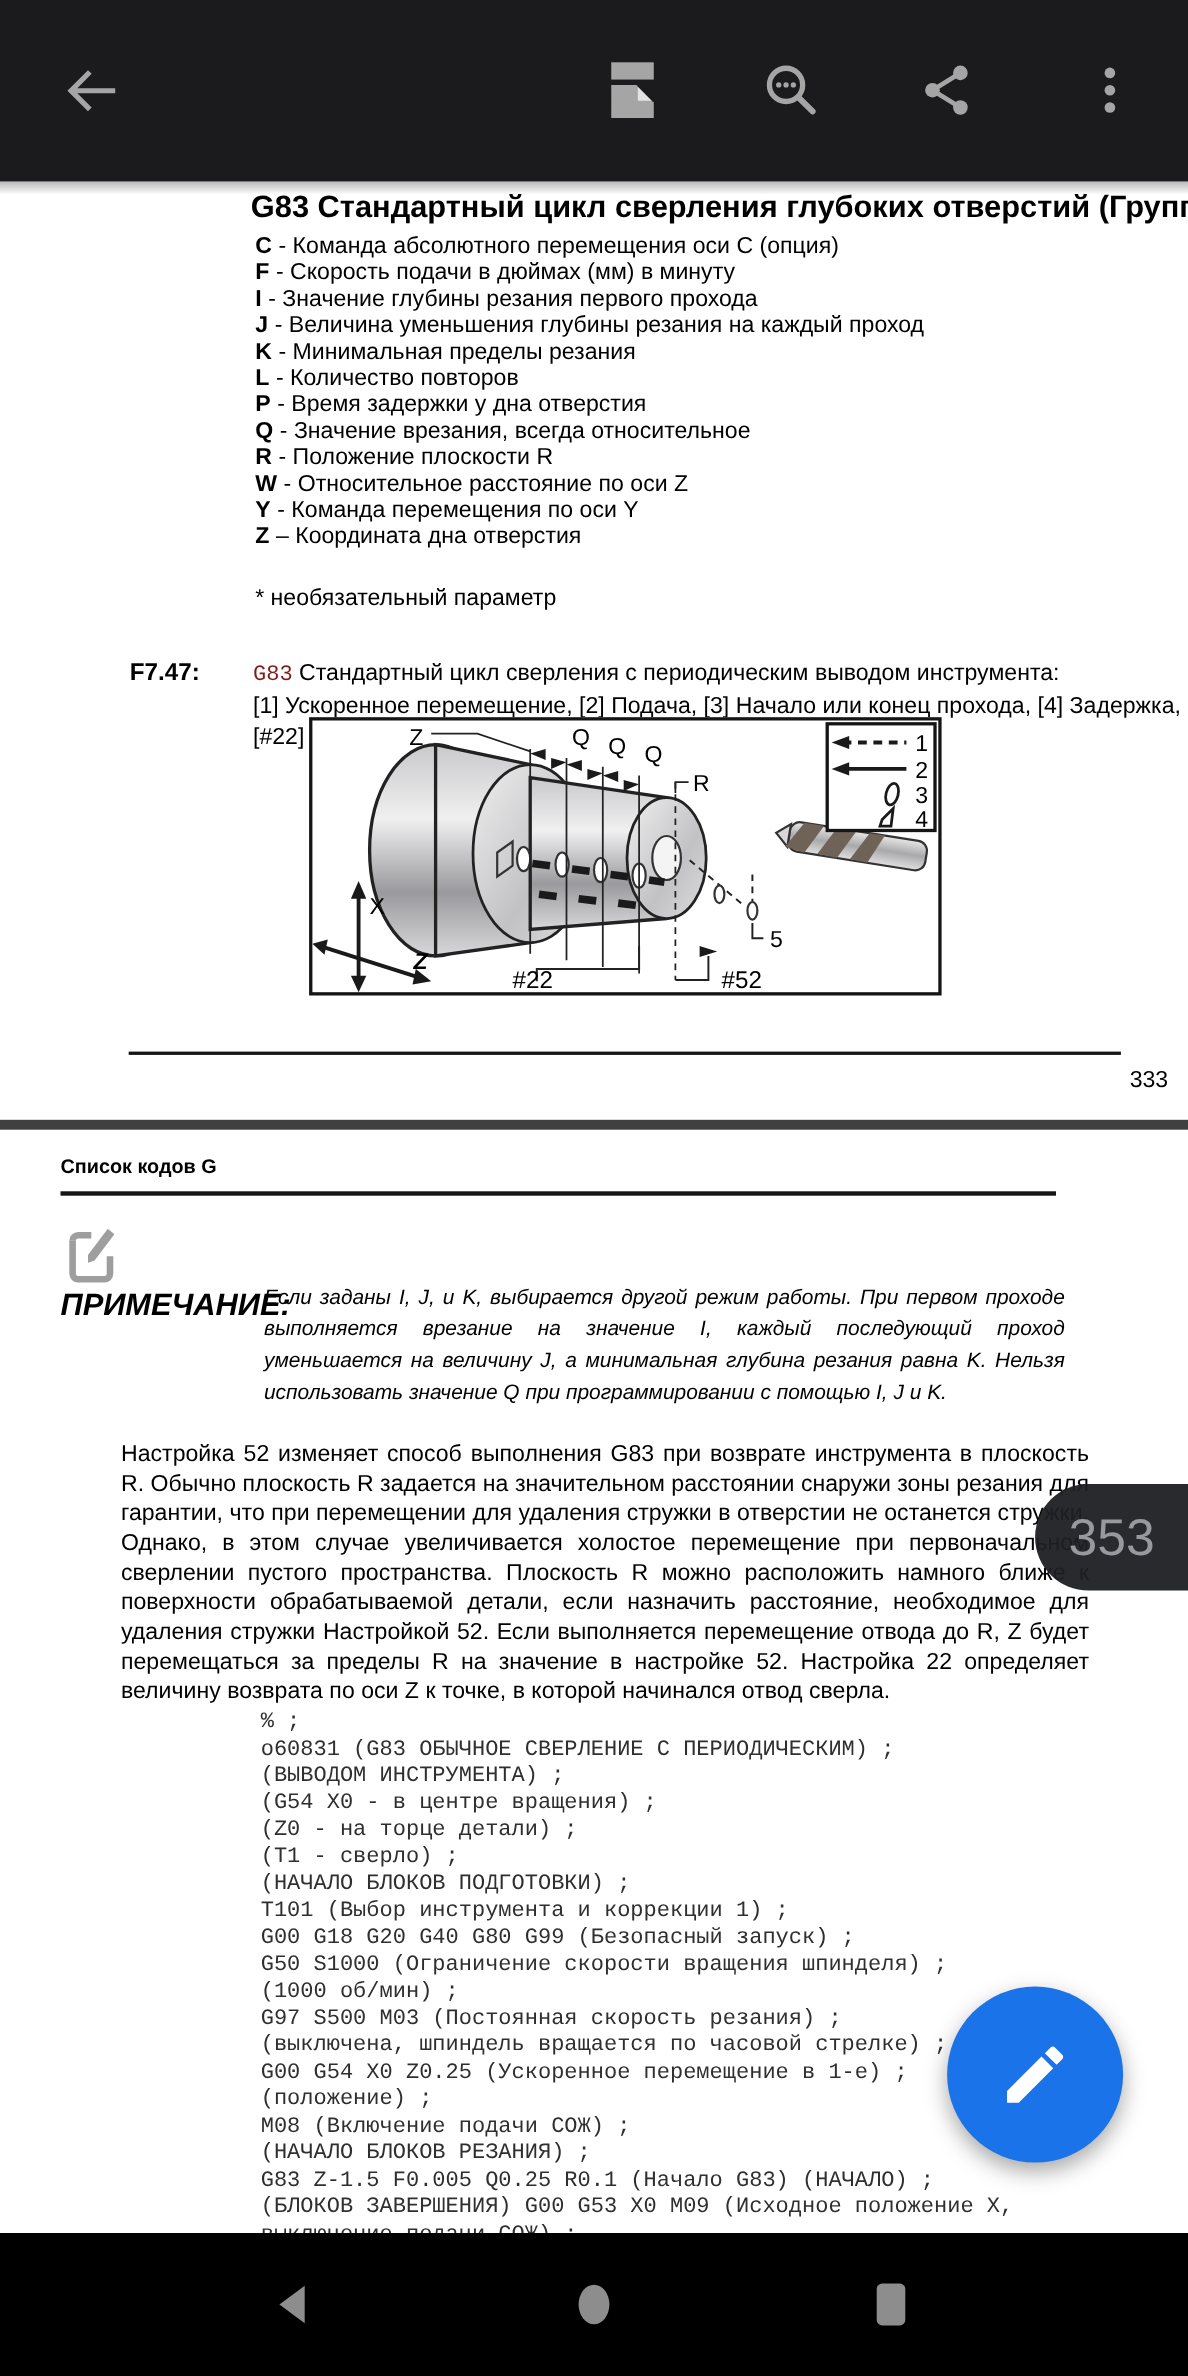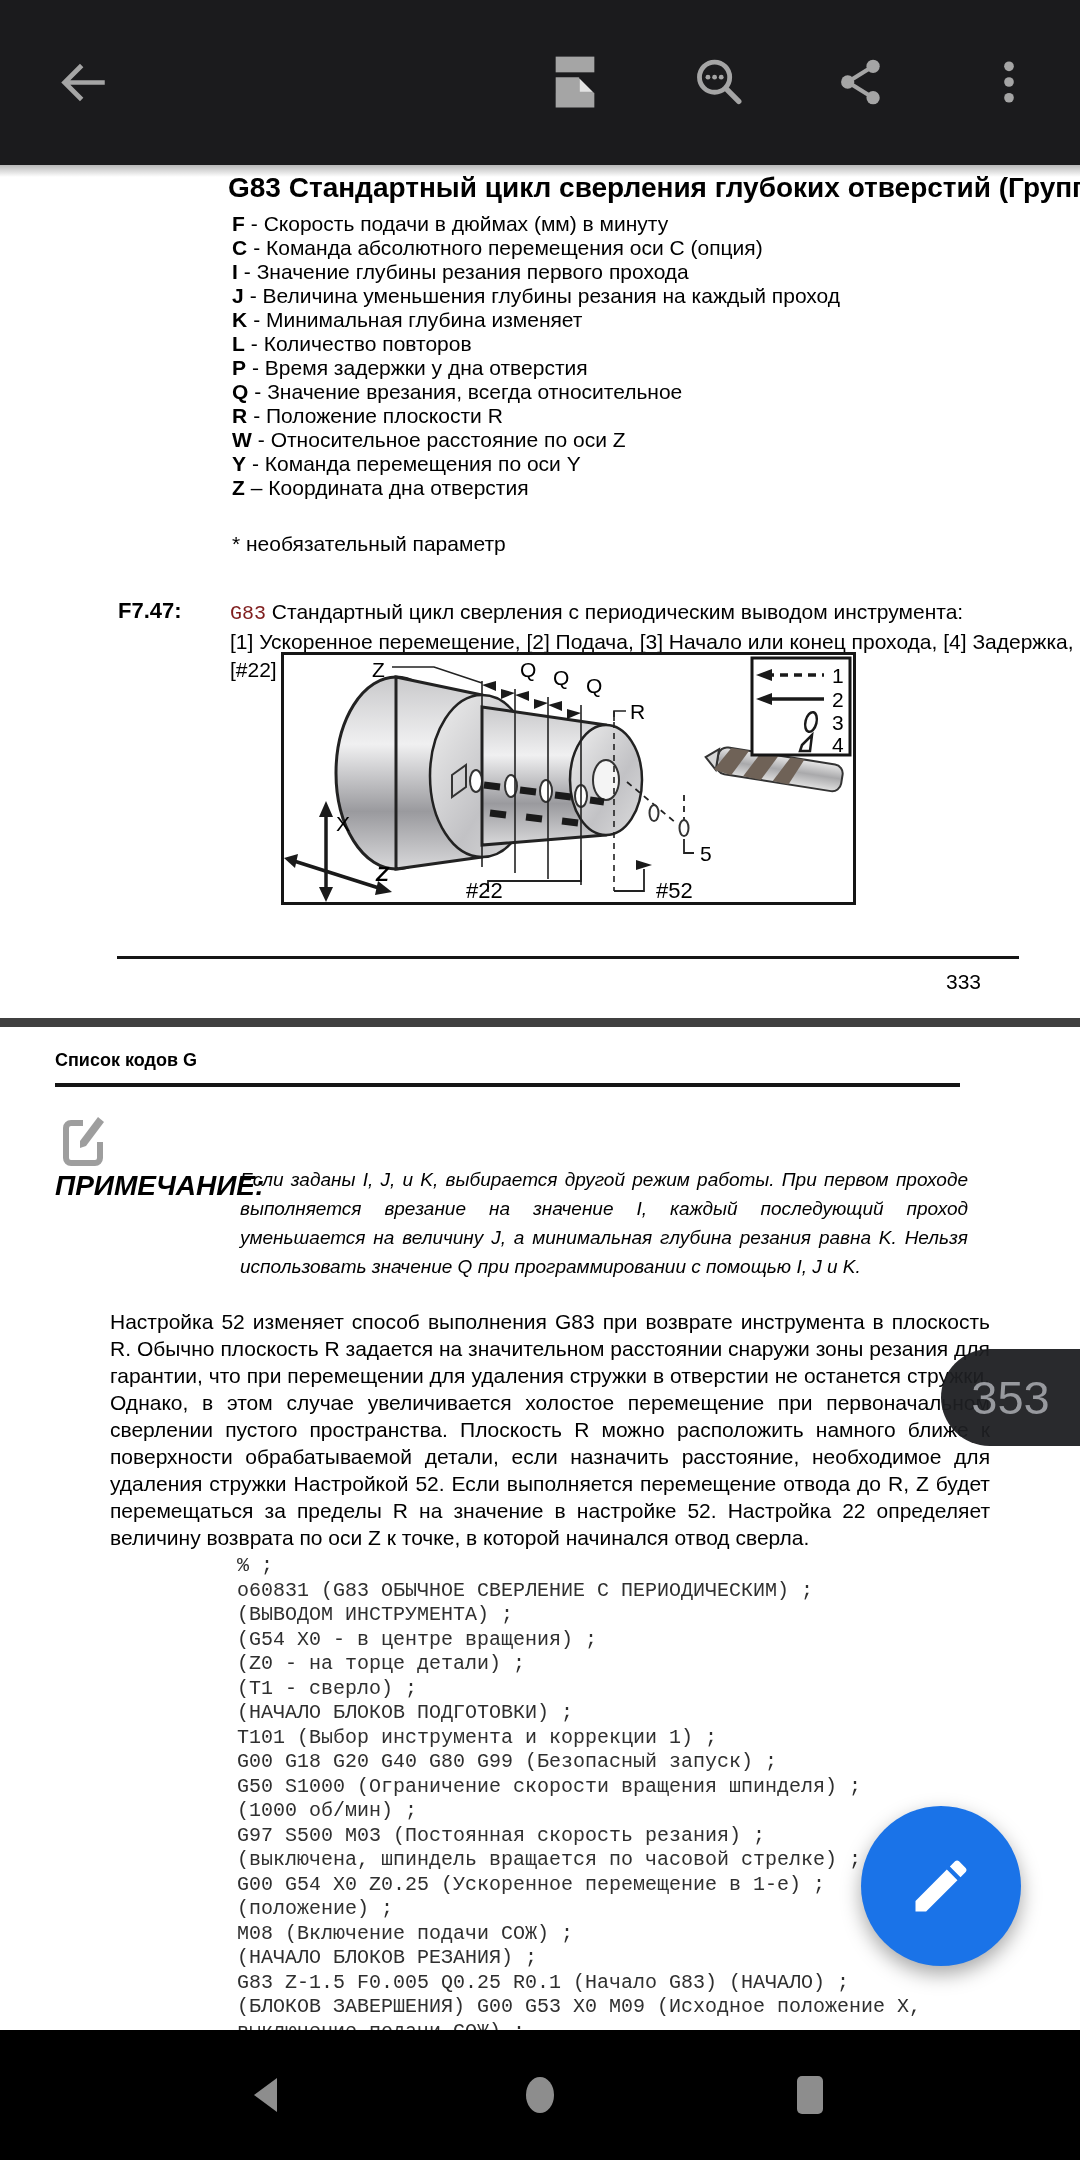--- a/index.html
+++ b/index.html
@@ -16,21 +16,21 @@
           list-style:none;margin:0;padding:0;}
   .param-list li b{margin-right:6px;}
   .footnote{position:absolute;top:532px;left:232px;font-size:21px;}
   .fig-label{position:absolute;top:598px;left:118px;font-size:22px;font-weight:700;}
   .fig-caption{position:absolute;top:598px;left:230px;width:800px;font-size:21px;line-height:28px;}
   .fig-caption .cap-line{white-space:nowrap;}
   .mono{font-family:"Liberation Mono","DejaVu Sans Mono",monospace;color:#7f1d1d;font-size:20px;}
   .figure-box{position:absolute;top:652px;left:281px;width:575px;height:253px;
           border:3px solid #151515;box-sizing:border-box;background:#fff;}
   .rule-1{position:absolute;top:956px;left:117px;width:902px;height:3px;background:#151515;}
-  .page-num{position:absolute;top:970px;left:881px;width:100px;text-align:right;font-size:21px;}
+  .page-num{position:absolute;top:970px;left:962px;width:100px;text-align:right;font-size:21px;}
   .page-sep{position:absolute;top:1018px;left:0;width:1080px;height:9px;background:#404040;}
   
   .p2-header{position:absolute;top:1050px;left:55px;font-size:18px;font-weight:700;text-align:center;}
   .p2-rule{position:absolute;top:1083px;left:55px;width:905px;height:4px;background:#151515;}
   .note-icon{position:absolute;top:1112px;left:58px;}
   .note-label{position:absolute;top:1170px;left:55px;font-size:28px;font-weight:700;font-style:italic;}
   .note-text{position:absolute;top:1165px;left:240px;width:728px;font-size:19px;font-style:italic;
           line-height:29px;text-align:justify;}
   .body-text{position:absolute;top:1308px;left:110px;width:880px;font-size:21px;line-height:27px;
           text-align:justify;}
@@ -90,25 +90,25 @@
         <circle cx="24" cy="24" r="4" fill="#a5a5a5"></circle>
         <circle cx="24" cy="37" r="4" fill="#a5a5a5"></circle>
       </svg>
     </div>
   </div>
   <div class="appbar-shadow"></div>
 
   <div class="doc-title">G83 Стандартный цикл сверления глубоких отверстий (Группа 09)</div>
 
   <ul class="param-list">
+    <li><b>C</b><span>- Команда абсолютного перемещения оси C (опция)</span></li>
     <li><b>F</b><span>- Скорость подачи в дюймах (мм) в минуту</span></li>
-    <li><b>C</b><span>- Команда абсолютного перемещения оси C (опция)</span></li>
     <li><b>I</b><span>- Значение глубины резания первого прохода</span></li>
     <li><b>J</b><span>- Величина уменьшения глубины резания на каждый проход</span></li>
-    <li><b>K</b><span>- Минимальная глубина изменяет</span></li>
+    <li><b>K</b><span>- Минимальная пределы резания</span></li>
     <li><b>L</b><span>- Количество повторов</span></li>
     <li><b>P</b><span>- Время задержки у дна отверстия</span></li>
     <li><b>Q</b><span>- Значение врезания, всегда относительное</span></li>
     <li><b>R</b><span>- Положение плоскости R</span></li>
     <li><b>W</b><span>- Относительное расстояние по оси Z</span></li>
     <li><b>Y</b><span>- Команда перемещения по оси Y</span></li>
     <li><b>Z</b><span>– Координата дна отверстия</span></li>
   </ul>
 
   <div class="footnote">* необязательный параметр</div>

